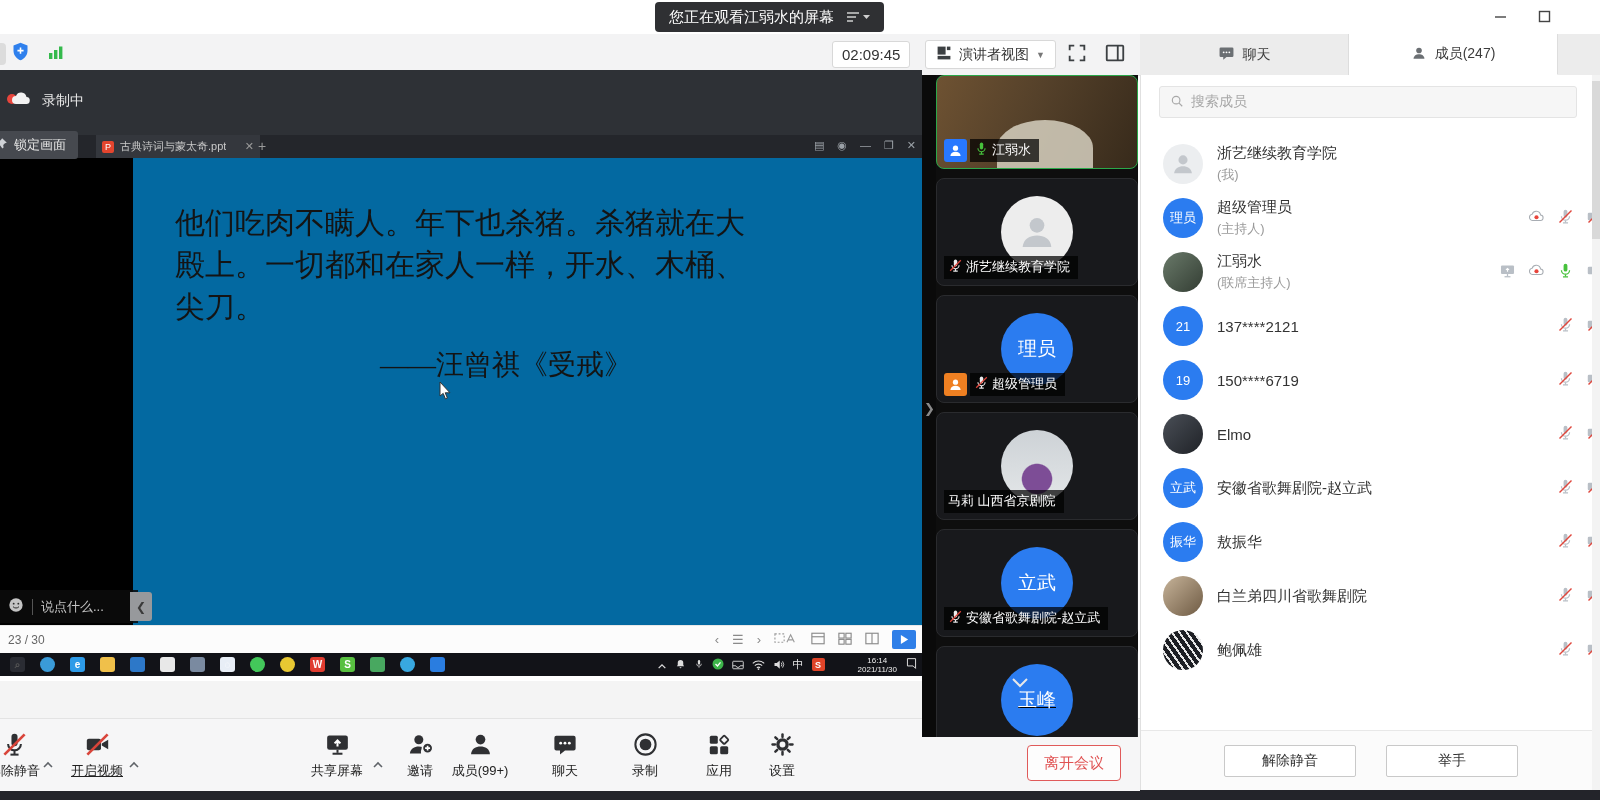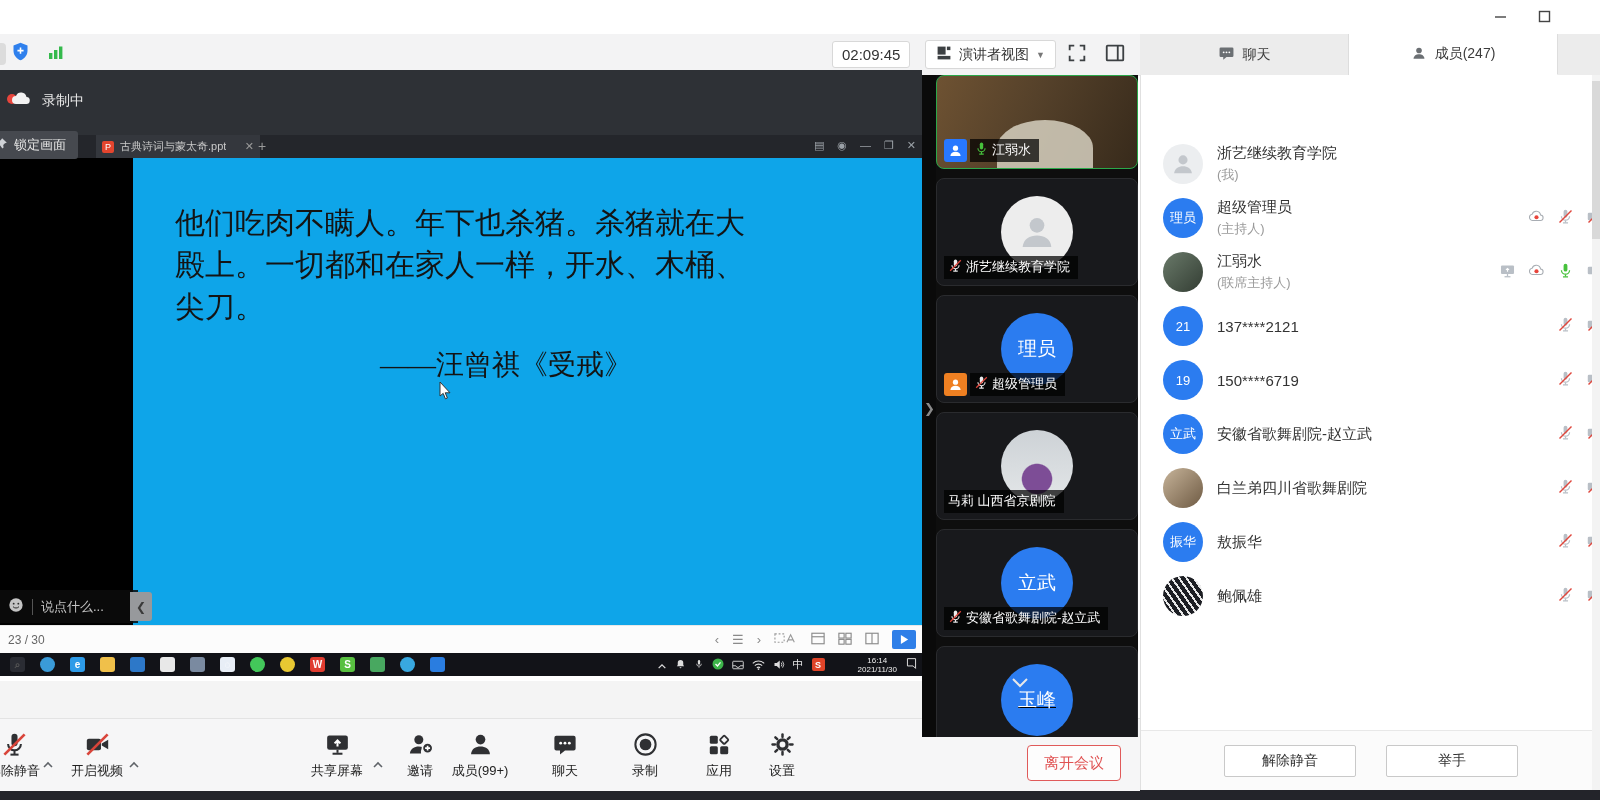--- a/index.html
+++ b/index.html
@@ -36,21 +36,21 @@
             font-size:13px;display:flex;align-items:center;border-radius:3px;z-index:3;}
   .lock-pin{position:absolute;left:2px;top:6px;}
   .wps-tab{position:absolute;left:96px;top:0;width:152px;height:23px;background:#34373d;display:flex;align-items:center;
            gap:6px;padding:0 6px;color:#c9c9c9;font-size:11px;}
   .wps-p{width:12px;height:12px;background:#e4452e;border-radius:2px;color:#fff;font-size:9px;display:flex;
          align-items:center;justify-content:center;flex:none;}
   .wps-x{margin-left:auto;color:#9a9a9a;font-size:11px;}
   .wps-plus{position:absolute;left:258px;top:3px;color:#9a9a9a;font-size:14px;}
   .wps-ctrls{position:absolute;right:6px;top:4px;display:flex;gap:13px;color:#9aa0a6;font-size:11px;}
   .slide-area{position:absolute;left:0;top:88px;width:100%;height:467px;background:#000;}
-  .slide{position:absolute;left:133px;top:0;width:789px;height:467px;background:#0ea5e9;}
+  .slide{position:absolute;left:133px;top:0;width:789px;height:467px;background:#0369a1;}
   .slide-text{position:absolute;left:42px;top:44px;width:584px;font-family:"Liberation Serif","DejaVu Serif",serif;
               font-size:30px;line-height:42px;color:#141414;word-break:break-all;}
   .slide-attr{position:absolute;left:247px;top:188px;font-family:"Liberation Serif","DejaVu Serif",serif;
               font-size:28px;color:#141414;}
   .cursor{position:absolute;left:306px;top:224px;}
   .chat-overlay{position:absolute;left:0;top:520px;width:130px;height:33px;background:rgba(12,12,12,.85);
                 display:flex;align-items:center;gap:8px;padding-left:8px;color:#c4c4c4;font-size:13px;z-index:2;}
   .chat-overlay .sep{width:1px;height:16px;background:#555;}
   .collapse-btn{position:absolute;left:130px;top:522px;width:22px;height:29px;background:#97999c;color:#3a3a3a;
                 display:flex;align-items:center;justify-content:center;font-size:12px;border-radius:0 3px 3px 0;z-index:2;}
@@ -125,20 +125,31 @@
   .leave-btn{position:absolute;left:1027px;top:26px;width:92px;height:34px;background:#fdfdfd;border:1px solid #e05a5a;
              border-radius:4px;color:#e05252;font-size:15px;display:flex;align-items:center;justify-content:center;}
   .bottom-strip{position:absolute;left:0;top:790px;width:1600px;height:10px;background:#23242a;}
 </style>
 </head>
 <body>
 
 <div class="app">
 
   <div class="titlebar">
+    <div class="pill">
+      <span>您正在观看江弱水的屏幕</span>
+      <span class="menu">
+        <svg width="14" height="10" viewBox="0 0 14 10">
+            <path d="M1 1h12M1 5h9M1 9h6" stroke="#cfcfcf" stroke-width="1.5"></path>
+          </svg>
+        <svg width="7" height="5" viewBox="0 0 7 5">
+            <path d="M0 0l3.5 4L7 0z" fill="#cfcfcf"></path>
+          </svg>
+      </span>
+    </div>
     <div class="win-controls">
       <span class="wc">
         <svg width="13" height="13" viewBox="0 0 13 13">
             <line x1="1" y1="7" x2="12" y2="7" stroke="#444" stroke-width="1.4"></line>
           </svg>
       </span>
       <span class="wc">
         <svg width="13" height="13" viewBox="0 0 13 13">
             <rect x="1.5" y="1.5" width="10" height="10" fill="none" stroke="#444" stroke-width="1.4"></rect>
           </svg>
@@ -463,20 +474,29 @@
         <div class="tile-avatar av-blue">玉峰</div>
       </div>
     </div>
   <span class="col-collapse" style="position:absolute;left:1020px;top:675px;z-index:3;">
     <svg width="30" height="12" viewBox="0 0 30 12">
         <path d="M8 2l7 7 7-7" stroke="#e8e8e8" stroke-width="2" fill="none"></path>
       </svg>
   </span>
 
   <div class="panel">
+    <div class="search-wrap">
+      <span>
+        <svg width="14" height="14" viewBox="0 0 24 24" fill="none" stroke="#a8a8a8" stroke-width="2">
+            <circle cx="10.5" cy="10.5" r="6.5"></circle>
+            <line x1="15.5" y1="15.5" x2="21" y2="21"></line>
+          </svg>
+      </span>
+      <span>搜索成员</span>
+    </div>
     <div class="member-list">
         <div class="mrow">
           <div class="avatar placeholder">
             <svg width="26" height="26" viewBox="0 0 24 24">
               <circle cx="12" cy="8.2" r="4.2" fill="#c3c7cc"></circle>
               <path d="M3.8 20.6c.4-4.6 4.1-6.6 8.2-6.6s7.8 2 8.2 6.6z" fill="#c3c7cc"></path>
             </svg>
           </div>
           <div class="mtext">
             <div class="mname">浙艺继续教育学院</div>
@@ -571,63 +591,83 @@
                 <line x1="3.5" y1="20.5" x2="20.5" y2="3.5" stroke="#e0473d" stroke-width="2"></line>
               </svg></span>
             <span><svg width="17" height="17" viewBox="0 0 24 24">
                 <rect x="2.5" y="6.8" width="12.6" height="10.4" rx="1.8" fill="#b9bfc6"></rect>
                 <path d="M15.8 11.2l5.7-3.4v8.4l-5.7-3.4z" fill="#b9bfc6"></path>
                 <line x1="3.5" y1="20.5" x2="20.5" y2="3.5" stroke="#e0473d" stroke-width="2"></line>
               </svg></span>
           </div>
         </div>
         <div class="mrow">
-          <div class="avatar">立武</div>
-          <div class="mtext">
-            <div class="mname">安徽省歌舞剧院-赵立武</div>
+          <div class="avatar ph-elmo"></div>
+          <div class="mtext">
+            <div class="mname">Elmo</div>
           </div>
     <div class="micons">
             <span><svg width="17" height="17" viewBox="0 0 24 24">
                 <rect x="9.3" y="2.5" width="5.4" height="11" rx="2.7" fill="#b9bfc6"></rect>
                 <path d="M6.3 11.5a5.7 5.7 0 0 0 11.4 0" fill="none" stroke="#b9bfc6" stroke-width="1.8"></path>
                 <line x1="12" y1="17.6" x2="12" y2="20.6" stroke="#b9bfc6" stroke-width="1.8"></line>
                 <line x1="8.4" y1="21" x2="15.6" y2="21" stroke="#b9bfc6" stroke-width="1.8"></line>
                 <line x1="3.5" y1="20.5" x2="20.5" y2="3.5" stroke="#e0473d" stroke-width="2"></line>
               </svg></span>
             <span><svg width="17" height="17" viewBox="0 0 24 24">
                 <rect x="2.5" y="6.8" width="12.6" height="10.4" rx="1.8" fill="#b9bfc6"></rect>
                 <path d="M15.8 11.2l5.7-3.4v8.4l-5.7-3.4z" fill="#b9bfc6"></path>
                 <line x1="3.5" y1="20.5" x2="20.5" y2="3.5" stroke="#e0473d" stroke-width="2"></line>
               </svg></span>
           </div>
         </div>
         <div class="mrow">
-          <div class="avatar ph-warm"></div>
-          <div class="mtext">
-            <div class="mname">白兰弟四川省歌舞剧院</div>
+          <div class="avatar">立武</div>
+          <div class="mtext">
+            <div class="mname">安徽省歌舞剧院-赵立武</div>
           </div>
     <div class="micons">
             <span><svg width="17" height="17" viewBox="0 0 24 24">
                 <rect x="9.3" y="2.5" width="5.4" height="11" rx="2.7" fill="#b9bfc6"></rect>
                 <path d="M6.3 11.5a5.7 5.7 0 0 0 11.4 0" fill="none" stroke="#b9bfc6" stroke-width="1.8"></path>
                 <line x1="12" y1="17.6" x2="12" y2="20.6" stroke="#b9bfc6" stroke-width="1.8"></line>
                 <line x1="8.4" y1="21" x2="15.6" y2="21" stroke="#b9bfc6" stroke-width="1.8"></line>
                 <line x1="3.5" y1="20.5" x2="20.5" y2="3.5" stroke="#e0473d" stroke-width="2"></line>
               </svg></span>
             <span><svg width="17" height="17" viewBox="0 0 24 24">
                 <rect x="2.5" y="6.8" width="12.6" height="10.4" rx="1.8" fill="#b9bfc6"></rect>
                 <path d="M15.8 11.2l5.7-3.4v8.4l-5.7-3.4z" fill="#b9bfc6"></path>
                 <line x1="3.5" y1="20.5" x2="20.5" y2="3.5" stroke="#e0473d" stroke-width="2"></line>
               </svg></span>
           </div>
         </div>
         <div class="mrow">
           <div class="avatar">振华</div>
           <div class="mtext">
             <div class="mname">敖振华</div>
+          </div>
+    <div class="micons">
+            <span><svg width="17" height="17" viewBox="0 0 24 24">
+                <rect x="9.3" y="2.5" width="5.4" height="11" rx="2.7" fill="#b9bfc6"></rect>
+                <path d="M6.3 11.5a5.7 5.7 0 0 0 11.4 0" fill="none" stroke="#b9bfc6" stroke-width="1.8"></path>
+                <line x1="12" y1="17.6" x2="12" y2="20.6" stroke="#b9bfc6" stroke-width="1.8"></line>
+                <line x1="8.4" y1="21" x2="15.6" y2="21" stroke="#b9bfc6" stroke-width="1.8"></line>
+                <line x1="3.5" y1="20.5" x2="20.5" y2="3.5" stroke="#e0473d" stroke-width="2"></line>
+              </svg></span>
+            <span><svg width="17" height="17" viewBox="0 0 24 24">
+                <rect x="2.5" y="6.8" width="12.6" height="10.4" rx="1.8" fill="#b9bfc6"></rect>
+                <path d="M15.8 11.2l5.7-3.4v8.4l-5.7-3.4z" fill="#b9bfc6"></path>
+                <line x1="3.5" y1="20.5" x2="20.5" y2="3.5" stroke="#e0473d" stroke-width="2"></line>
+              </svg></span>
+          </div>
+        </div>
+        <div class="mrow">
+          <div class="avatar ph-warm"></div>
+          <div class="mtext">
+            <div class="mname">白兰弟四川省歌舞剧院</div>
           </div>
     <div class="micons">
             <span><svg width="17" height="17" viewBox="0 0 24 24">
                 <rect x="9.3" y="2.5" width="5.4" height="11" rx="2.7" fill="#b9bfc6"></rect>
                 <path d="M6.3 11.5a5.7 5.7 0 0 0 11.4 0" fill="none" stroke="#b9bfc6" stroke-width="1.8"></path>
                 <line x1="12" y1="17.6" x2="12" y2="20.6" stroke="#b9bfc6" stroke-width="1.8"></line>
                 <line x1="8.4" y1="21" x2="15.6" y2="21" stroke="#b9bfc6" stroke-width="1.8"></line>
                 <line x1="3.5" y1="20.5" x2="20.5" y2="3.5" stroke="#e0473d" stroke-width="2"></line>
               </svg></span>
             <span><svg width="17" height="17" viewBox="0 0 24 24">
@@ -678,21 +718,21 @@
             <line x1="3" y1="21" x2="21" y2="3" stroke="#d9453a" stroke-width="2.4"></line>
           </svg>
       </span>
       <div class="tl">解除静音</div>
     </div>
     <span class="tb-chev" style="left:42px;">
       <svg width="12" height="8" viewBox="0 0 12 8">
           <path d="M2 6l4-4 4 4" stroke="#5f6368" stroke-width="1.6" fill="none"></path>
         </svg>
     </span>
-    <div class="tb-item" style="left:54px;width:86px;">
+    <div class="tb-item" style="left:54px;width:86px;text-decoration:underline;">
       <span class="ic">
         <svg width="27" height="27" viewBox="0 0 24 24">
             <rect x="2.5" y="6.8" width="12.6" height="10.4" rx="1.8" fill="#2f3033"></rect>
             <path d="M15.8 11.2l5.7-3.4v8.4l-5.7-3.4z" fill="#2f3033"></path>
             <line x1="3" y1="21" x2="21" y2="3" stroke="#d9453a" stroke-width="2.4"></line>
           </svg>
       </span>
       <div class="tl">开启视频</div>
     </div>
     <span class="tb-chev" style="left:128px;">

